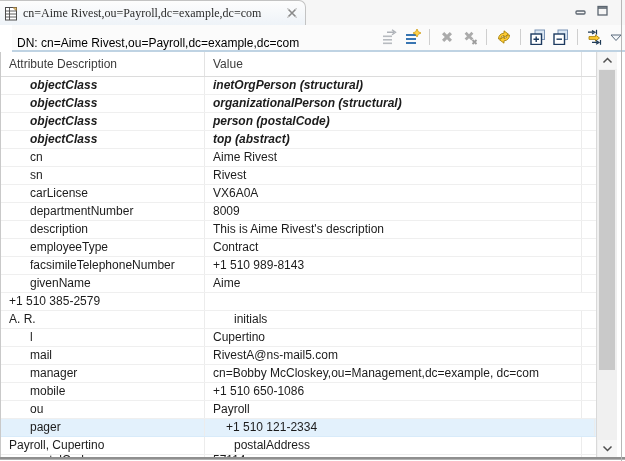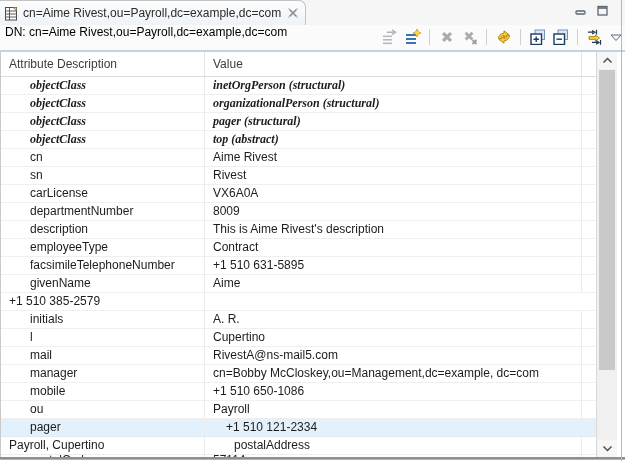--- a/index.html
+++ b/index.html
@@ -9,52 +9,52 @@
     background:#ffffff;font-size:12px;color:#1c1c1c;
     --sel:#e3f1fc;
   }
   
   .tab-strip{position:absolute;top:0;left:0;right:0;height:25px;background:#f6f6f6;}
   .tab{
     position:absolute;left:0;top:0;height:25px;width:306px;box-sizing:border-box;
     background:linear-gradient(#fdfdfd,#eef3f8);
     border:1px solid #c3c3c3;border-left:none;border-bottom:none;
     border-radius:0 7px 0 0;
-    display:flex;align-items:center;padding:0 7px 0 5px;
+    display:flex;align-items:center;padding:0 7px 0 5px;font-family:Liberation Serif, serif;
   }
   .tab-title{margin-left:5px;color:#2b2b2b;white-space:nowrap;flex:1;}
   .tab-close{margin-left:6px;display:flex;align-items:center;}
   .win-controls{position:absolute;right:16px;top:4px;display:flex;gap:9px;align-items:center;}
   .win-controls span{display:flex;}
   
   .dn-bar{
-    position:absolute;top:25px;left:0;right:0;height:27px;box-sizing:border-box;
+    position:absolute;top:25px;left:12px;right:0;height:27px;box-sizing:border-box;
     background:#fbfbfb;border-bottom:2px solid #bfd3e3;
-    display:flex;align-items:flex-start;
+    display:flex;align-items:flex-end;
   }
   .dn-text{padding-left:5px;color:#000;white-space:nowrap;}
   .toolbar{position:absolute;right:3px;top:3px;display:flex;align-items:center;gap:6px;}
   .tbtn{width:17px;height:17px;display:flex;align-items:center;justify-content:center;}
   .tsep{width:1px;height:16px;background:#cfcfcf;margin:0 2px;}
   .tbtn.menu{width:13px;align-self:flex-start;margin-top:1px;}
   
   .table{position:absolute;top:52px;left:0;width:597px;height:405px;box-sizing:border-box;
     border-left:1px solid #c9c9c9;background:#c2410c;}
   .thead{display:grid;grid-template-columns:204px 377px 1fr;height:25px;box-sizing:border-box;
     border-bottom:1px solid #dcdcdc;background:#fff;color:#3c3c3c;}
   .thead .hcell{line-height:24px;border-right:1px solid #e3e3e3;padding-left:8px;white-space:nowrap;overflow:hidden;}
   .thead .hcell.rest{border-right:none;}
   #table-rows{position:absolute;top:25px;left:0;right:0;height:380px;overflow:hidden;}
   .trow{display:grid;grid-template-columns:204px 377px 1fr;height:18px;box-sizing:border-box;
     border-bottom:1px solid #efefef;background:#fff;}
   .trow .cell{line-height:17px;white-space:nowrap;overflow:hidden;border-right:1px solid #ececec;}
   .trow .cell.rest{border-right:none;}
   .trow .attr{padding-left:29px;}
   .trow .val{padding-left:8px;}
-  .trow.s-oc{font-weight:700;font-style:italic;font-family:Liberation Serif, serif;}
+  .trow.s-oc{font-weight:700;font-style:italic;}
   .trow.s-must{font-weight:400;}
   .trow.selected{background:var(--sel);border-bottom:1px solid #d8ebfa;gap:13px;}
   .trow.partial .cell{line-height:11px;}
   
   .scrollbar{position:absolute;top:52px;left:596px;width:21px;height:405px;box-sizing:border-box;
     background:#f0f0f0;border-left:1px solid #d9d9d9;}
   .sb-btn{position:absolute;left:1px;right:0;height:17px;background:#f6f6f6;
     display:flex;align-items:center;justify-content:center;}
   .sb-up{top:0;} .sb-down{bottom:0;}
   .sb-thumb{position:absolute;left:2px;right:2px;top:18px;height:300px;background:#c9c9c9;}
@@ -204,21 +204,21 @@
         <div class="cell val">inetOrgPerson (structural)</div>
         <div class="cell rest"></div>
       </div>
       <div class="trow s-oc">
         <div class="cell attr">objectClass</div>
         <div class="cell val">organizationalPerson (structural)</div>
         <div class="cell rest"></div>
       </div>
       <div class="trow s-oc">
         <div class="cell attr">objectClass</div>
-        <div class="cell val">pager (structural)</div>
+        <div class="cell val">person (postalCode)</div>
         <div class="cell rest"></div>
       </div>
       <div class="trow s-oc">
         <div class="cell attr">objectClass</div>
         <div class="cell val">top (abstract)</div>
         <div class="cell rest"></div>
       </div>
       <div class="trow s-must">
         <div class="cell attr">cn</div>
         <div class="cell val">Aime Rivest</div>
@@ -244,35 +244,35 @@
         <div class="cell val">This is Aime Rivest's description</div>
         <div class="cell rest"></div>
       </div>
       <div class="trow">
         <div class="cell attr">employeeType</div>
         <div class="cell val">Contract</div>
         <div class="cell rest"></div>
       </div>
       <div class="trow">
         <div class="cell attr">facsimileTelephoneNumber</div>
-        <div class="cell val">+1 510 631-5895</div>
+        <div class="cell val">+1 510 989-8143</div>
         <div class="cell rest"></div>
       </div>
       <div class="trow">
         <div class="cell attr">givenName</div>
         <div class="cell val">Aime</div>
         <div class="cell rest"></div>
       </div>
       <div class="trow">
         <div class="cell val">+1 510 385-2579</div>
         <div class="cell rest"></div>
       </div>
       <div class="trow">
+        <div class="cell val">A. R.</div>
         <div class="cell attr">initials</div>
-        <div class="cell val">A. R.</div>
         <div class="cell rest"></div>
       </div>
       <div class="trow">
         <div class="cell attr">l</div>
         <div class="cell val">Cupertino</div>
         <div class="cell rest"></div>
       </div>
       <div class="trow">
         <div class="cell attr">mail</div>
         <div class="cell val">RivestA@ns-mail5.com</div>

